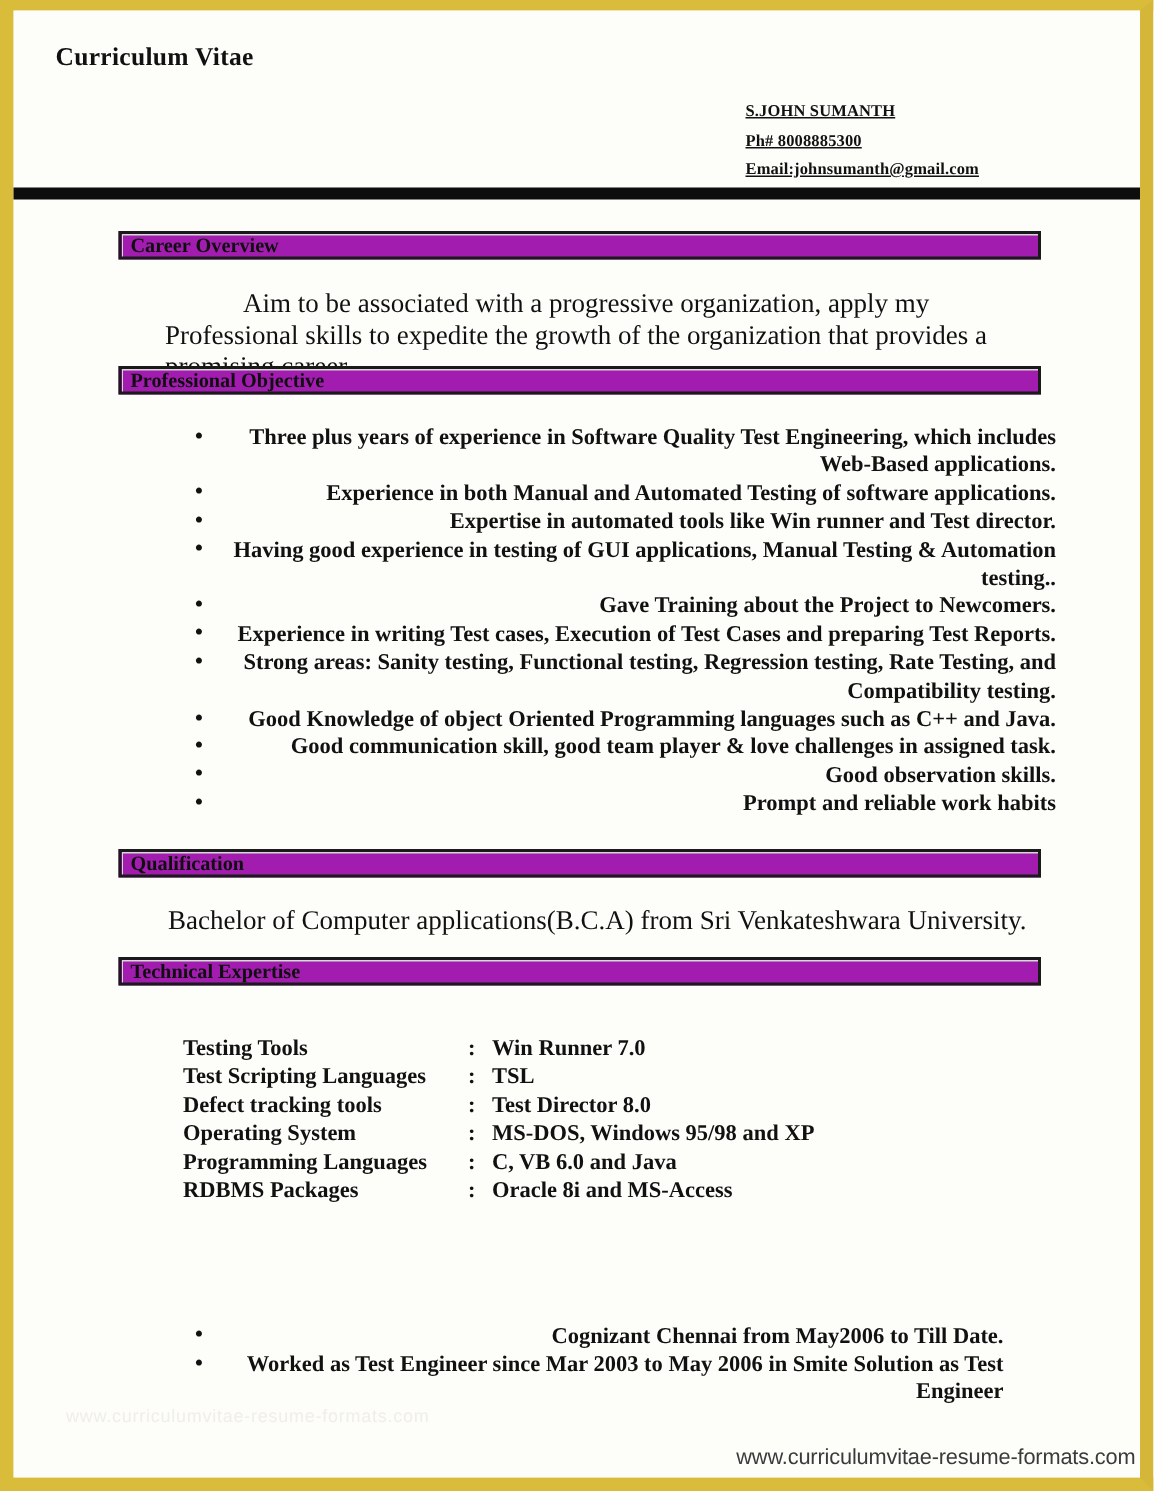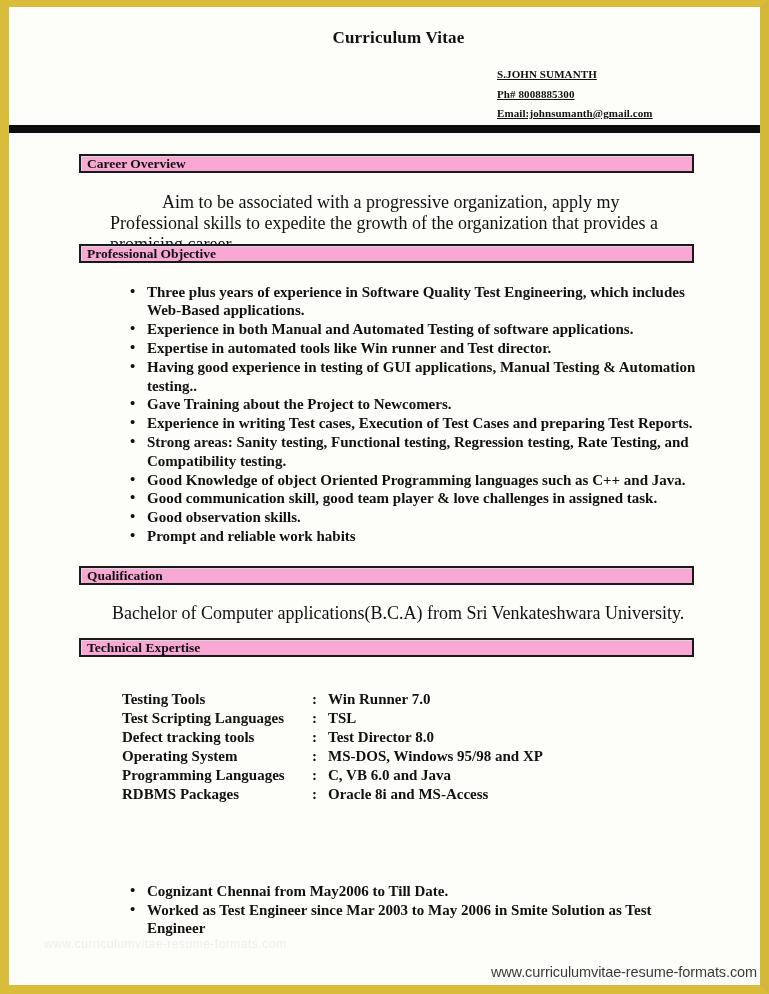--- a/index.html
+++ b/index.html
@@ -28,21 +28,21 @@
     height: 100%;
     background: #fdfdfa;
   }
 
   
   .doc-title {
     position: absolute;
     top: 21px;
     left: 0;
     width: 100%;
-    text-align: center;
+    text-align: left;
     font-size: 17px;
     font-weight: bold;
     letter-spacing: 0.2px;
     padding-left: 28px;
     box-sizing: border-box;
   }
 
   
   .contact {
     position: absolute;
@@ -65,21 +65,21 @@
     height: 8px;
     background: #0d0d0d;
   }
 
   
   .section-bar {
     position: absolute;
     left: 70px;
     width: 615px;
     height: 19px;
-    background: #f9a8d4;
+    background: #a21caf;
     border: 2px solid #1a1a1a;
     box-sizing: border-box;
     box-shadow: inset 1px 1px 0 #d8d8d8;
   }
   .section-bar .label {
     position: absolute;
     left: 6px;
     top: -1px;
     font-size: 13.5px;
     font-weight: bold;
@@ -98,20 +98,21 @@
   }
 
   
   ul.bullets {
     position: absolute;
     margin: 0;
     padding: 0;
     list-style: none;
     font-size: 15px;
     font-weight: bold;
+    text-align: right;
   }
   ul.bullets li {
     position: relative;
     padding-left: 18px;
     line-height: 18.4px;
     margin-bottom: 0.5px;
   }
   ul.bullets li::before {
     content: "\2022";
     position: absolute;

